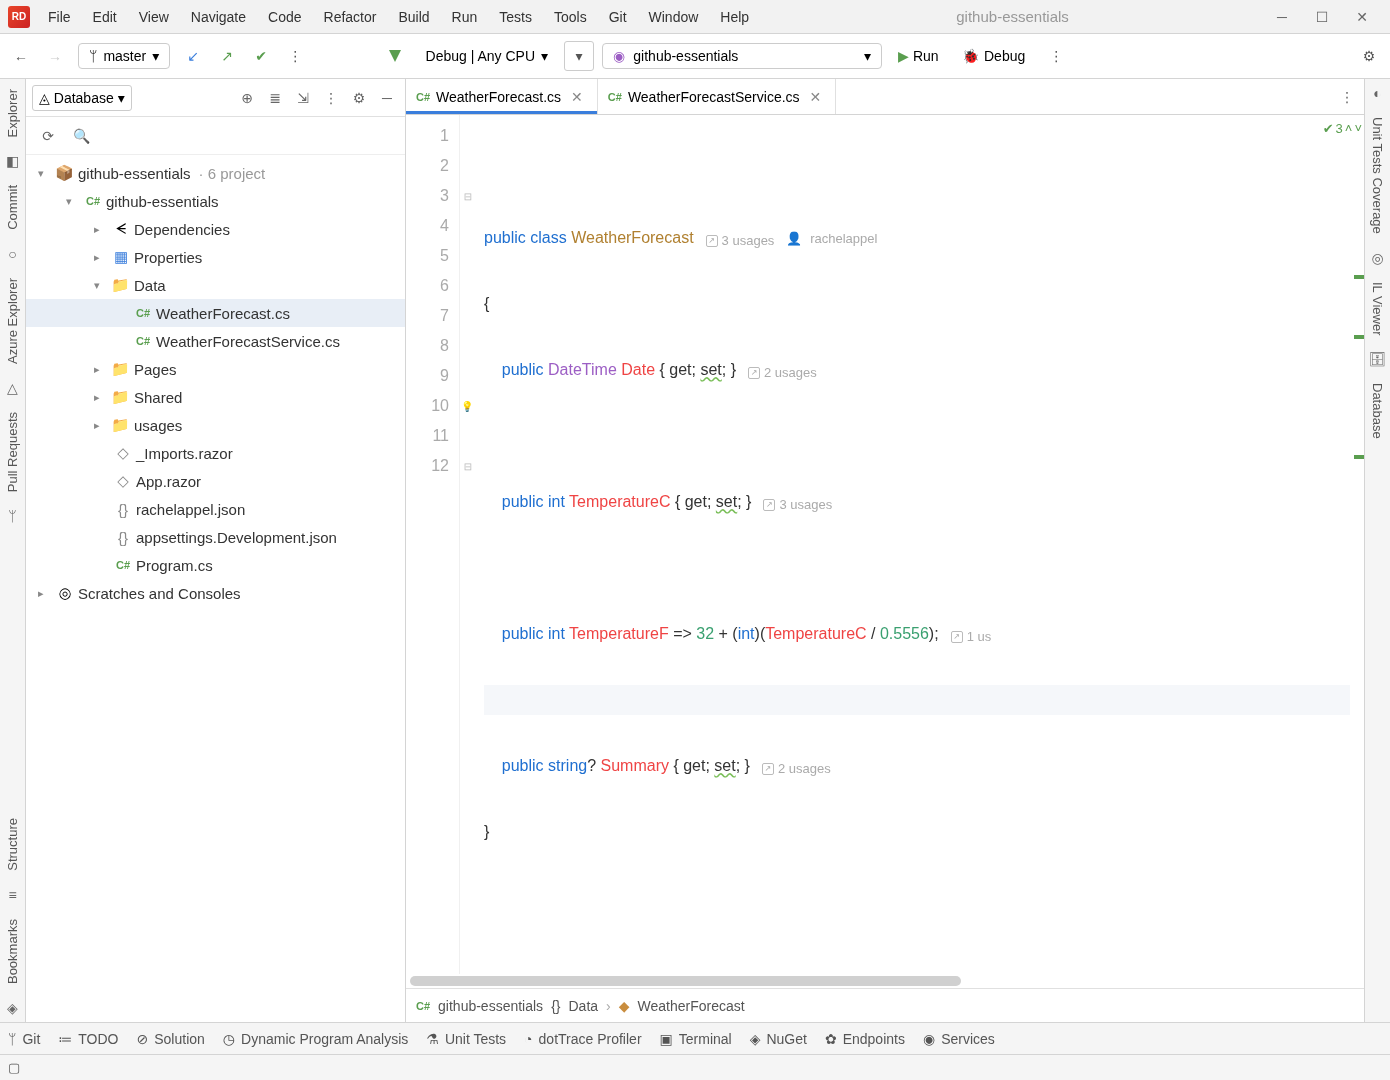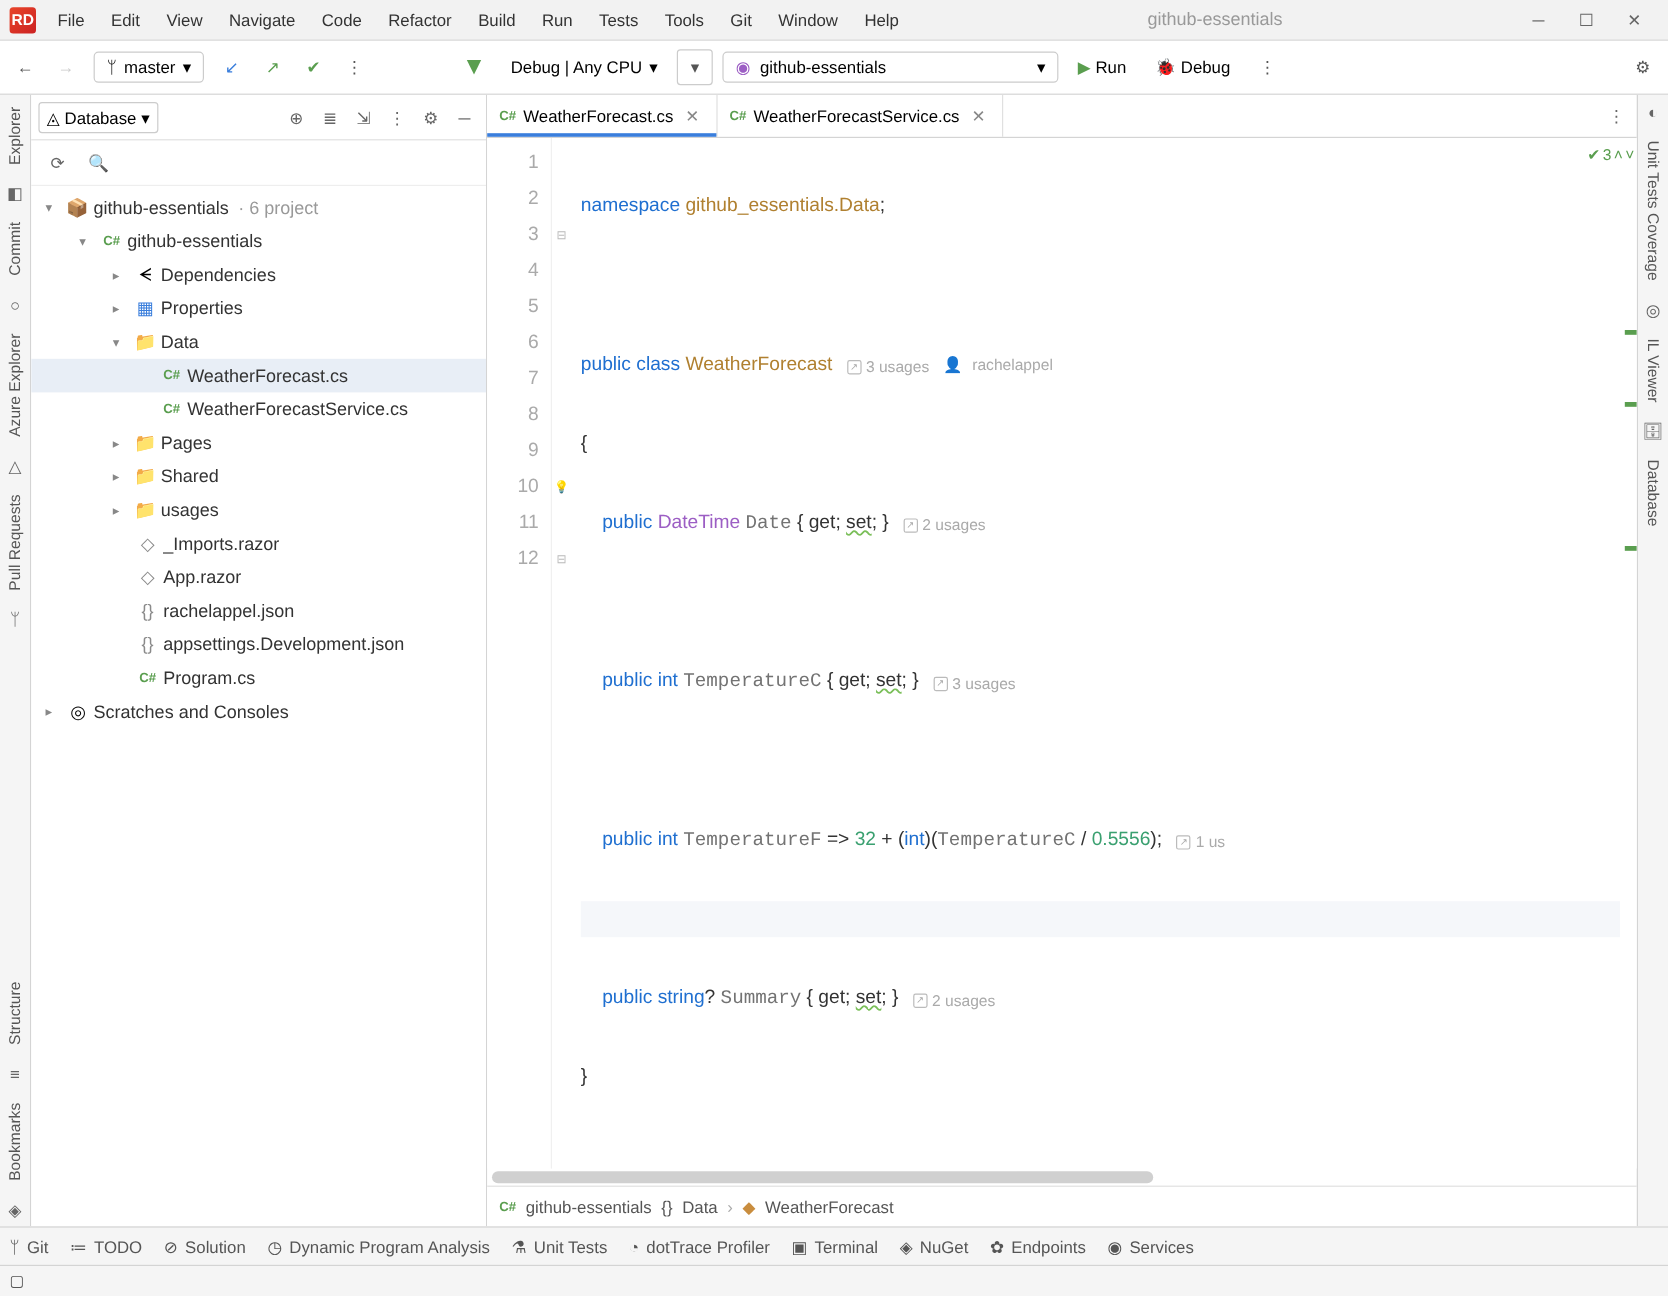--- a/index.html
+++ b/index.html
@@ -1,20 +1,20 @@
 <!DOCTYPE html>
 <html><head>
 <meta charset="utf-8">
 <style>
 * { margin: 0; padding: 0; box-sizing: border-box; font-family: -apple-system, "Segoe UI", Arial, sans-serif; }
 body { width: 1390px; height: 1080px; background: #f5f5f5; display: flex; flex-direction: column; overflow: hidden; font-size: 14px; }
 
 
 .title-bar { height: 34px; background: #f2f2f2; display: flex; align-items: center; border-bottom: 1px solid #d4d4d4; }
-.app-icon { width: 22px; height: 22px; margin: 0 8px; background: linear-gradient(135deg,#e8452a,#c22); border-radius: 3px; display:flex; align-items:center; justify-content:center; color:#fff; font-size:13px; font-weight:bold; }
+.app-icon { width: 22px; height: 22px; margin: 0 8px; background: linear-gradient(135deg,#e8452a,#c22); border-radius: 3px; display:flex; align-items:center; justify-content:center; color:#fff; font-size:10px; font-weight:bold; }
 .menu-items { display: flex; gap: 2px; }
 .menu-item { padding: 4px 10px; color: #333; cursor: pointer; }
 .title-text { flex: 1; text-align: center; color: #999; font-size: 15px; }
 .win-controls { display: flex; gap: 8px; padding-right: 12px; }
 .win-btn { width: 32px; height: 24px; display:flex; align-items:center; justify-content:center; color:#666; cursor:pointer; }
 
 
 .toolbar { height: 45px; background: #fff; border-bottom: 1px solid #d4d4d4; display: flex; align-items: center; padding: 0 6px; gap: 8px; }
 .tb-group { display: flex; align-items: center; gap: 4px; }
 .tb-btn { width: 30px; height: 30px; display:flex; align-items:center; justify-content:center; color:#555; cursor:pointer; border-radius:3px; }
@@ -64,21 +64,21 @@
 .gutter-ln { width:54px; background:#fff; color:#aaa; text-align:right; padding:6px 10px 0 0; border-right:1px solid #f0f0f0; }
 .gutter-ln div { height:30px; line-height:30px; }
 .gutter-fold { width:16px; padding-top:6px; }
 .gutter-fold div { height:30px; display:flex; align-items:center; justify-content:center; color:#bbb; font-size:10px; }
 .code { flex:1; padding:6px 0 0 8px; white-space:pre; color:#333; position:relative; }
 .code-line { height:30px; line-height:30px; }
 .code-line.hl { background:#f5f7fa; }
 .kw { color:#1f6fd0; }
 .type { color:#9c5ec4; }
 .cls { color:#b08030; }
-.prop { color:#737373;font-family:Liberation Mono, monospace; }
+.prop { color:#ef4444; }
 .num { color:#3aa070; }
 .annot { color:#aaa; font-size:13px; margin-left:12px; display:inline-flex; align-items:center; gap:4px; }
 .annot-ico { border:1px solid #bbb; border-radius:2px; width:12px; height:12px; display:inline-flex; align-items:center; justify-content:center; font-size:8px; }
 .setund { text-decoration: underline wavy #7bbf5a; }
 .error-stripe { width:14px; background:#fff; position:relative; }
 .error-mark { position:absolute; right:2px; top:6px; display:flex; align-items:center; gap:2px; color:#5a9e4f; font-size:13px; }
 .stripe-green { position:absolute; right:0; width:10px; height:4px; background:#5a9e4f; }
 
 
 .breadcrumb { height:34px; border-top:1px solid #e0e0e0; display:flex; align-items:center; padding:0 10px; gap:8px; background:#fff; font-size:14px; color:#555; }
@@ -324,21 +324,20 @@
           <div></div>
           <div></div>
           <div></div>
           <div></div>
           <div></div>
           <div>💡</div>
           <div></div>
           <div>⊟</div>
       </div>
       <div class="code">
-        <div class="code-line"><span class="kw">namespace</span> <span class="cls">github_essentials.Data</span>;</div>
         <div class="code-line"></div>
         <div class="code-line"><span class="kw">public</span> <span class="kw">class</span> <span class="cls">WeatherForecast</span><span class="annot"><span class="annot-ico">↗</span><span>3 usages</span></span><span class="annot">👤 <span>rachelappel</span></span></div>
         <div class="code-line">{</div>
         <div class="code-line">    <span class="kw">public</span> <span class="type">DateTime</span> <span class="prop">Date</span> { <span>get</span>; <span class="setund">set</span>; }<span class="annot"><span class="annot-ico">↗</span><span>2 usages</span></span></div>
         <div class="code-line"></div>
         <div class="code-line">    <span class="kw">public</span> <span class="kw">int</span> <span class="prop">TemperatureC</span> { <span>get</span>; <span class="setund">set</span>; }<span class="annot"><span class="annot-ico">↗</span><span>3 usages</span></span></div>
         <div class="code-line"></div>
         <div class="code-line">    <span class="kw">public</span> <span class="kw">int</span> <span class="prop">TemperatureF</span> =&gt; <span class="num">32</span> + (<span class="kw">int</span>)(<span class="prop">TemperatureC</span> / <span class="num">0.5556</span>);<span class="annot"><span class="annot-ico">↗</span><span>1 us</span></span></div>
         <div class="code-line hl"></div>
         <div class="code-line">    <span class="kw">public</span> <span class="kw">string</span>? <span class="prop">Summary</span> { <span>get</span>; <span class="setund">set</span>; }<span class="annot"><span class="annot-ico">↗</span><span>2 usages</span></span></div>

